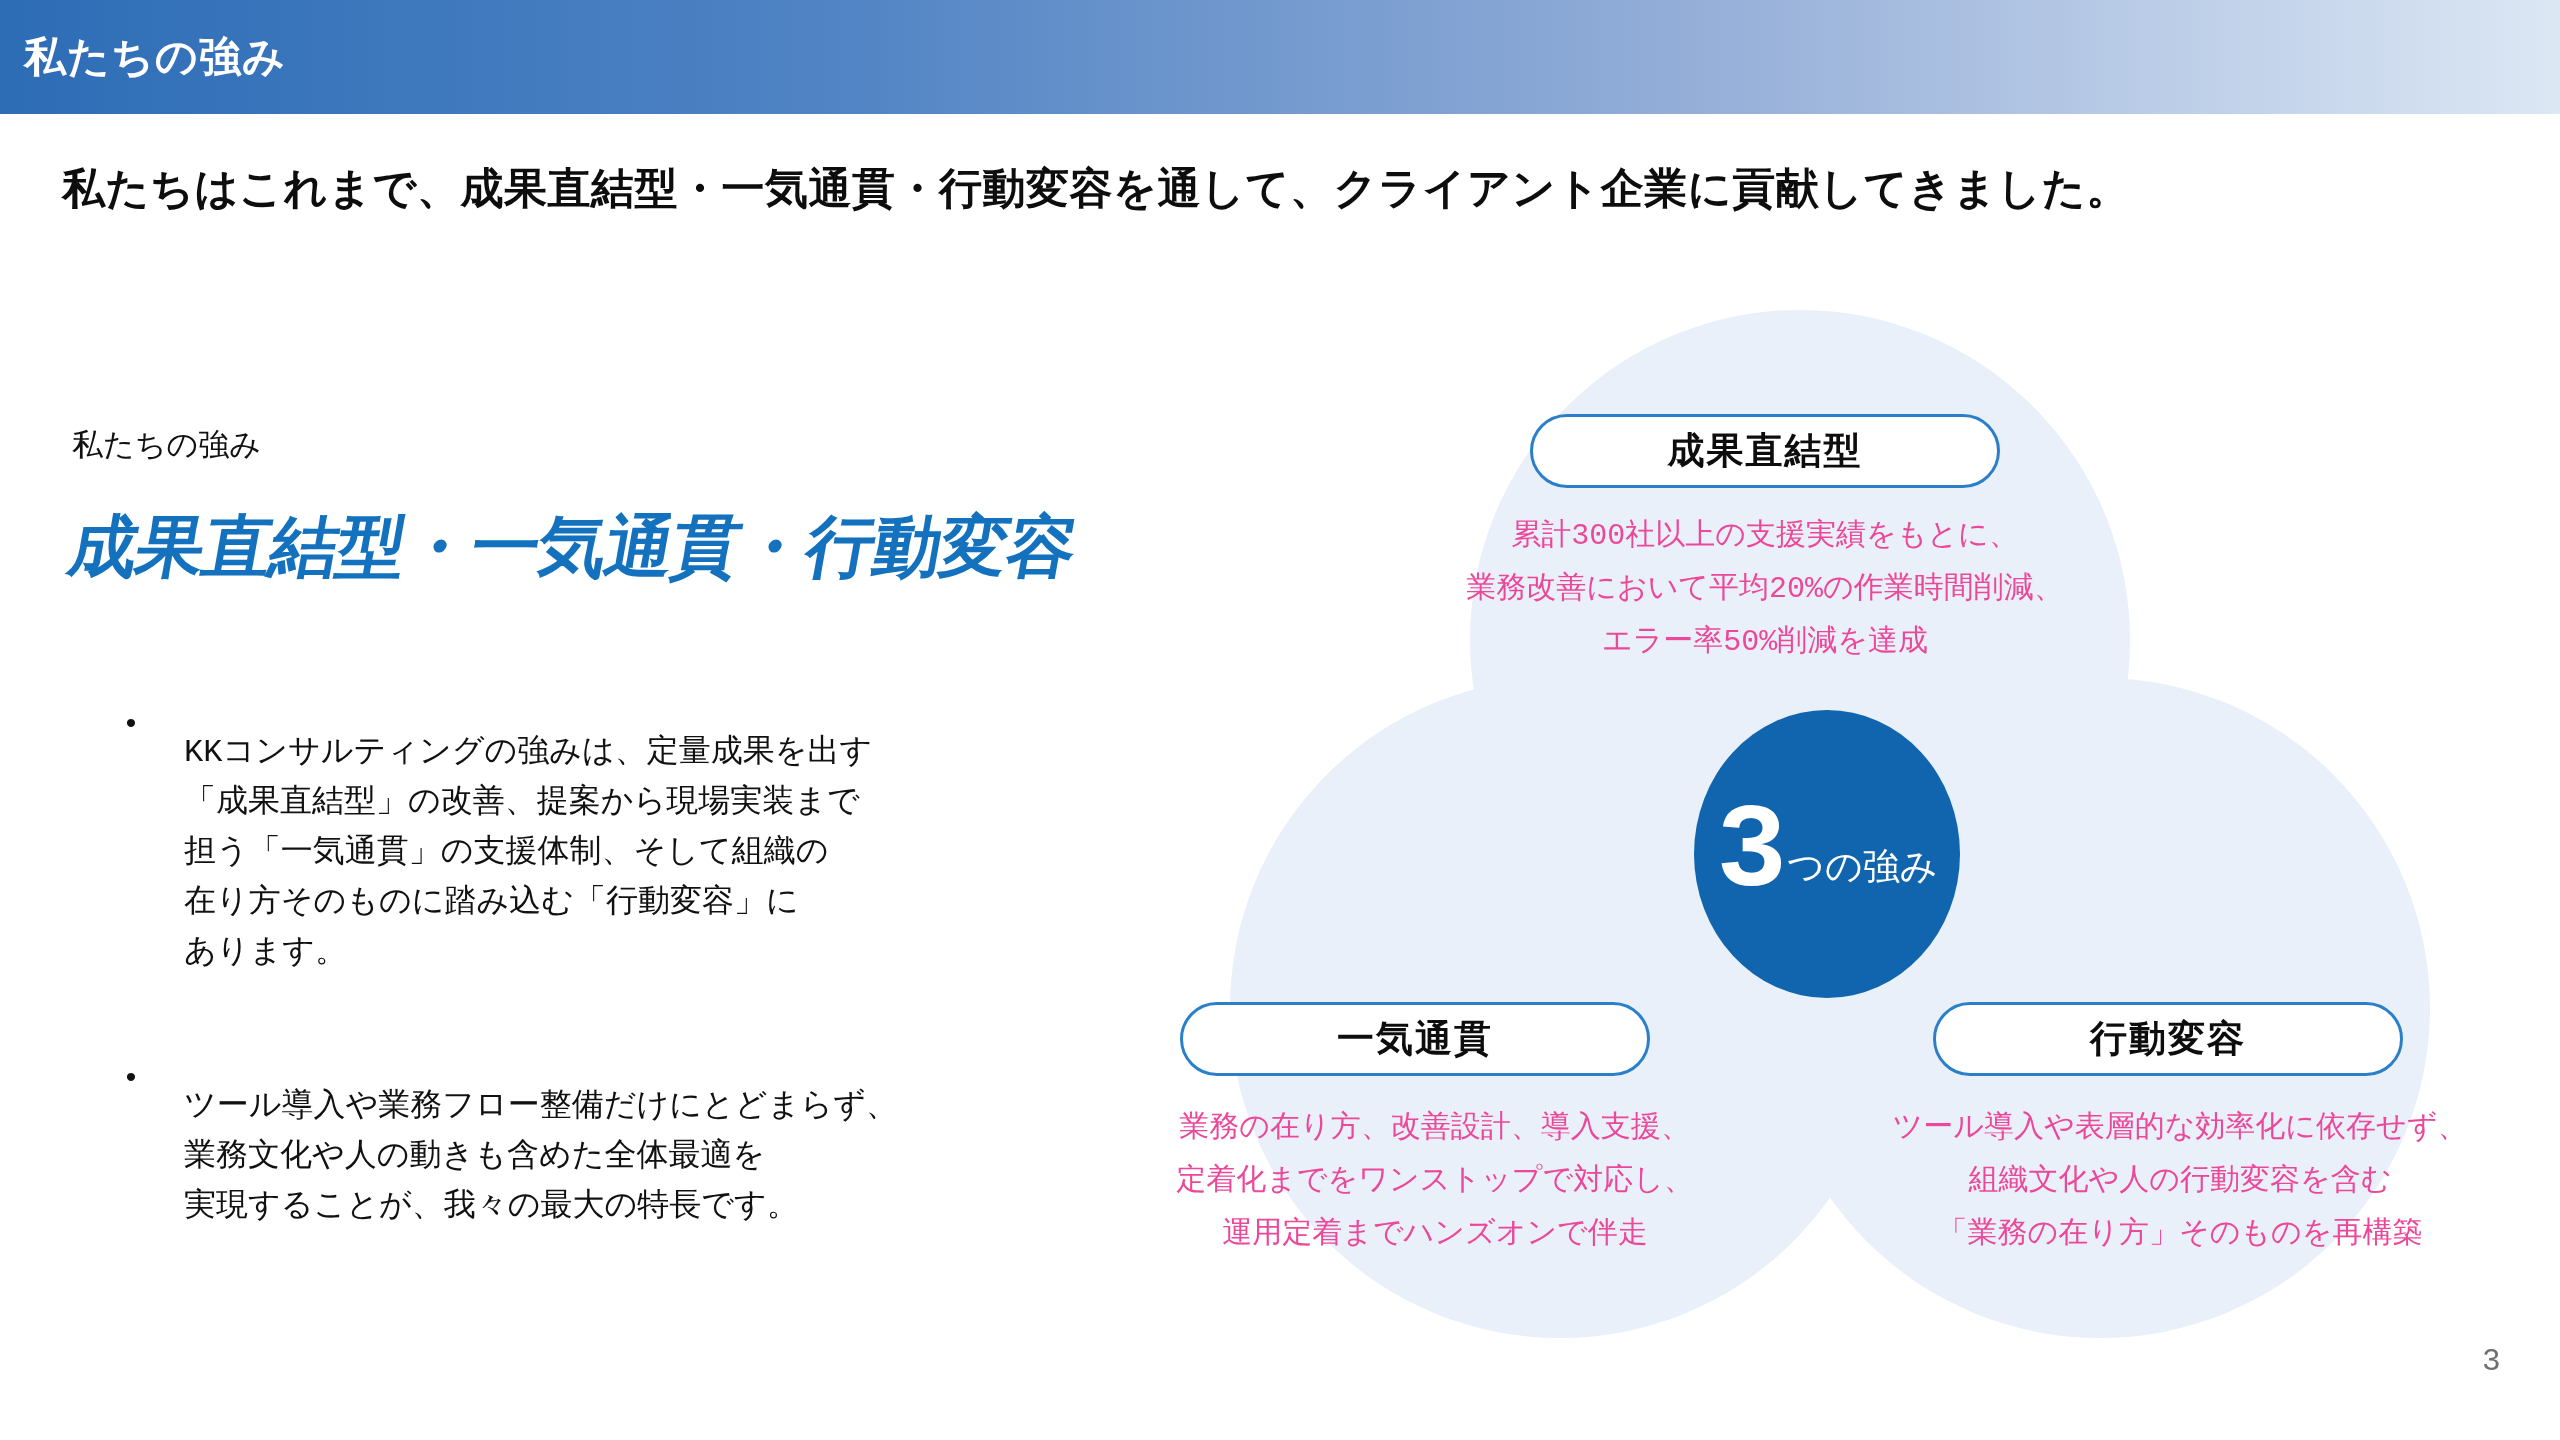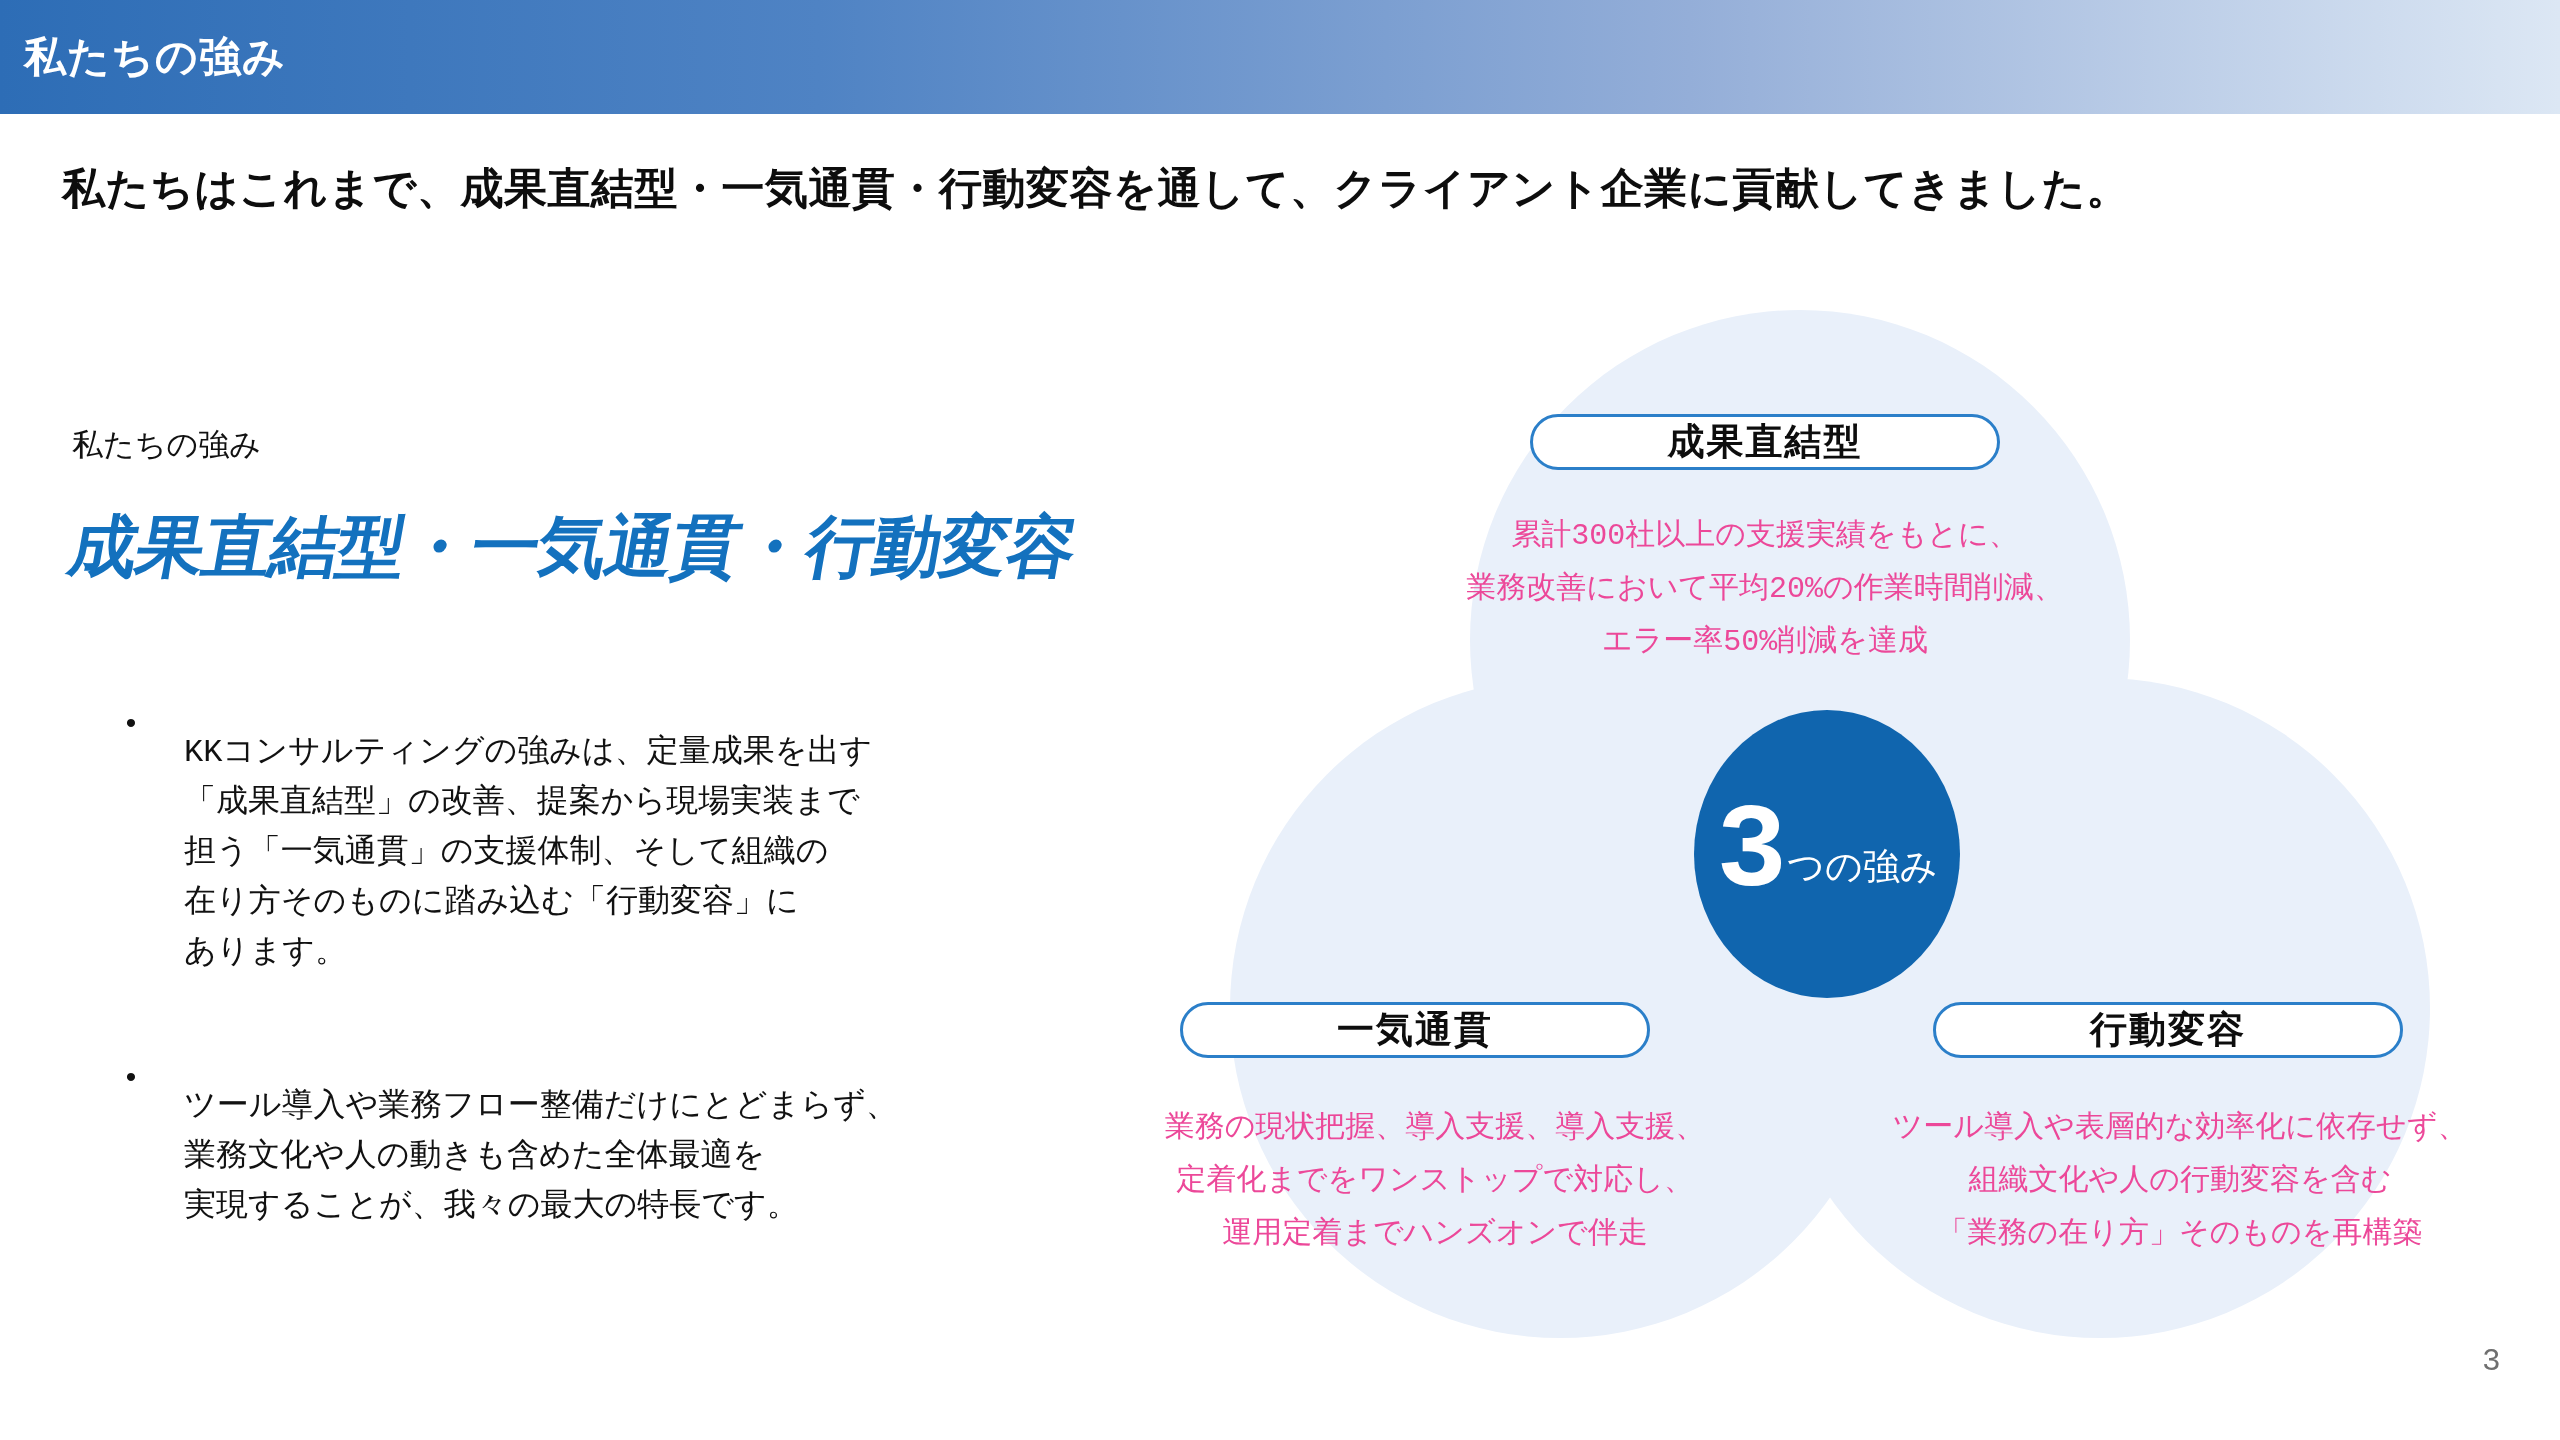--- a/index.html
+++ b/index.html
@@ -33,21 +33,21 @@
   .venn-bl{left:1230px;top:678px;}
   .venn-br{left:1770px;top:678px;}
   .venn-center{
     position:absolute;left:1694px;top:710px;width:266px;height:288px;border-radius:50%;
     background:var(--venn_center_fill);display:flex;align-items:baseline;justify-content:center;color:#fff;
   }
   .venn-center-number{font-size:118px;font-weight:700;line-height:288px;}
   .venn-center-suffix{font-size:37px;font-weight:500;position:relative;top:-6px;margin-top:8px;}
   
   .pill{
-    position:absolute;height:56px;width:470px;background:#fff;
+    position:absolute;height:74px;width:470px;background:#fff;
     border:3px solid var(--pill_border);border-radius:40px;box-sizing:border-box;
     display:flex;align-items:center;justify-content:center;
     font-size:37px;font-weight:700;color:#0d0d0d;letter-spacing:2px;
   }
   .pill-top{left:1530px;top:414px;}
   .pill-bl{left:1180px;top:1002px;}
   .pill-br{left:1933px;top:1002px;}
   
   .desc{
     position:absolute;width:900px;text-align:center;font-size:30px;line-height:53px;
@@ -98,21 +98,21 @@
     <span class="venn-center-number">3</span>
     <span class="venn-center-suffix">つの強み</span>
   </div>
 
   <div class="pill pill-top">成果直結型</div>
   <div class="desc desc-top">累計300社以上の支援実績をもとに、
 業務改善において平均20%の作業時間削減、
 エラー率50%削減を達成</div>
 
   <div class="pill pill-bl">一気通貫</div>
-  <div class="desc desc-bl">業務の現状把握、導入支援、導入支援、
+  <div class="desc desc-bl">業務の在り方、改善設計、導入支援、
 定着化までをワンストップで対応し、
 運用定着までハンズオンで伴走</div>
 
   <div class="pill pill-br">行動変容</div>
   <div class="desc desc-br">ツール導入や表層的な効率化に依存せず、
 組織文化や人の行動変容を含む
 「業務の在り方」そのものを再構築</div>
 
   <div class="page-number">3</div>
 

